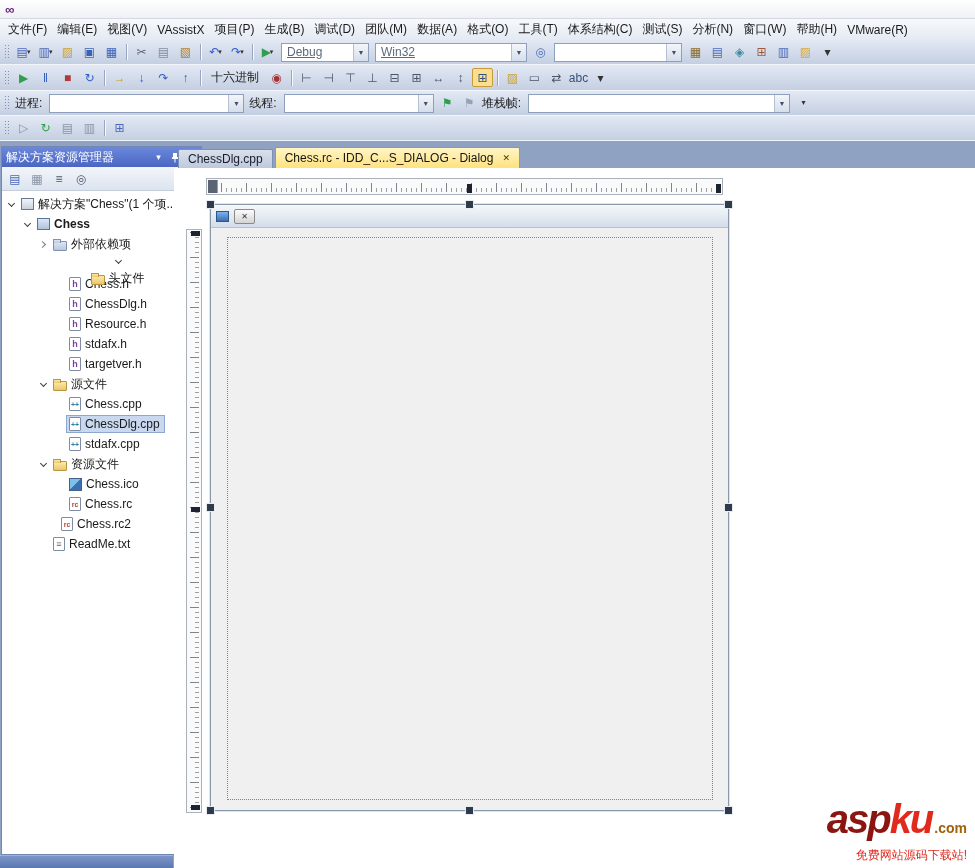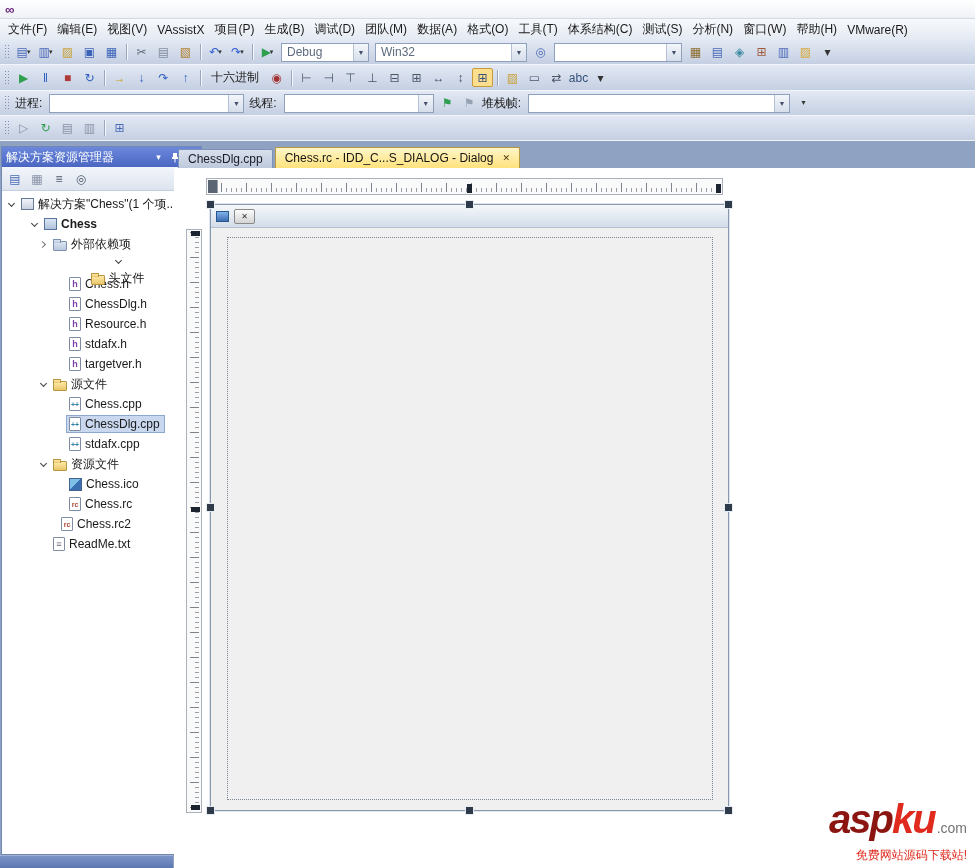--- a/index.html
+++ b/index.html
@@ -28,21 +28,21 @@
   .tb-icon { width:21px; height:19px; display:inline-flex; align-items:center; justify-content:center;
              border-radius:2px; cursor:default; flex:0 0 auto; }
   .tb-icon .glyph { font-size:12px; line-height:12px; }
   .tb-icon.hl { background:#FCDF8C; border:1px solid #C79B3B; }
   .caret { font-size:7px; color:#333; margin-left:-1px; }
   .tb-sep { width:1px; height:16px; background:#98A6C2; box-shadow:1px 0 0 rgba(255,255,255,.8); margin:0 3px; flex:0 0 auto; }
   .tb-btn { height:19px; padding:0 6px; display:inline-flex; align-items:center; font-size:12px; white-space:nowrap; cursor:default; }
   .tb-label { margin:0 4px 0 2px; white-space:nowrap; }
   .combo { height:19px; background:#fff; border:1px solid #8FA0BC; display:inline-flex; align-items:center;
            position:relative; padding:0 16px 0 5px; margin:0 3px; color:#5d6b7d; overflow:hidden; flex:0 0 auto; }
-  .combo .combo-text { white-space:nowrap; overflow:hidden; }
+  .combo .combo-text { white-space:nowrap; overflow:hidden;text-decoration:underline; }
   .combo .arrow-box { position:absolute; right:0; top:0; bottom:0; width:15px;
                       background:linear-gradient(#F3F6FA,#D6DEEB); border-left:1px solid #B4C0D4;
                       display:flex; align-items:center; justify-content:center; font-size:7px; color:#44506a; }
 
   
   .main { position:absolute; top:141px; left:0; right:0; bottom:0; background:#8FA2C2; }
 
   
   .solution-panel { position:absolute; left:1px; top:5px; width:201px; bottom:13px; background:#ffffff;
                     border:1px solid #7288B2; display:flex; flex-direction:column; }
@@ -115,21 +115,21 @@
   .dlg-close { width:21px; height:15px; background:linear-gradient(#FCFCFC,#D4D4D4); border:1px solid #8A8A8A;
                border-radius:2px; display:flex; align-items:center; justify-content:center; font-size:8px; color:#333; }
   .dlg-client { position:absolute; left:16px; right:15px; top:32px; bottom:10px; border:1px dotted #7A8694; }
 
   .handle { position:absolute; width:7px; height:7px; background:#2f3a4a; outline:1px solid #e7ebf2; }
 
   .watermark { position:absolute; right:8px; bottom:4px; text-align:right; }
   .wm-line1 { display:flex; align-items:baseline; justify-content:flex-end; }
   .wm-asp { font-size:40px; font-weight:bold; font-style:italic; letter-spacing:-2px; color:#8A1511; line-height:38px; }
   .wm-ku { font-size:40px; font-weight:bold; font-style:italic; letter-spacing:-2px; color:#E02A1E; line-height:38px; }
-  .wm-tld { font-size:14px; font-weight:normal; color:#737373; margin-left:2px; }
+  .wm-tld { font-size:14px; font-weight:bold; color:#a16207; margin-left:2px; }
   .wm-tag { font-size:12px; color:#E02A1E; margin-top:9px; }
 </style>
 </head>
 <body>
 
 <div class="window">
 
   <div class="titlebar">
     <span class="vs-logo">∞</span>
   </div>
@@ -407,21 +407,21 @@
       <div class="tree">
           <div class="tree-row" style="padding-left: 2px;">
             <span class="arrow-slot">
               <span class="chev down"></span>
             </span>
             <span class="sel">
               <span class="ficon ficon-solution"></span>
               <span class="tlabel">解决方案"Chess"(1 个项...</span>
             </span>
           </div>
-          <div class="tree-row" style="padding-left: 25px;">
+          <div class="tree-row" style="padding-left: 18px;">
             <span class="arrow-slot">
               <span class="chev down"></span>
             </span>
             <span class="sel">
               <span class="ficon ficon-project"></span>
               <span class="tlabel bold">Chess</span>
             </span>
           </div>
           <div class="tree-row" style="padding-left: 34px;">
             <span class="arrow-slot">

